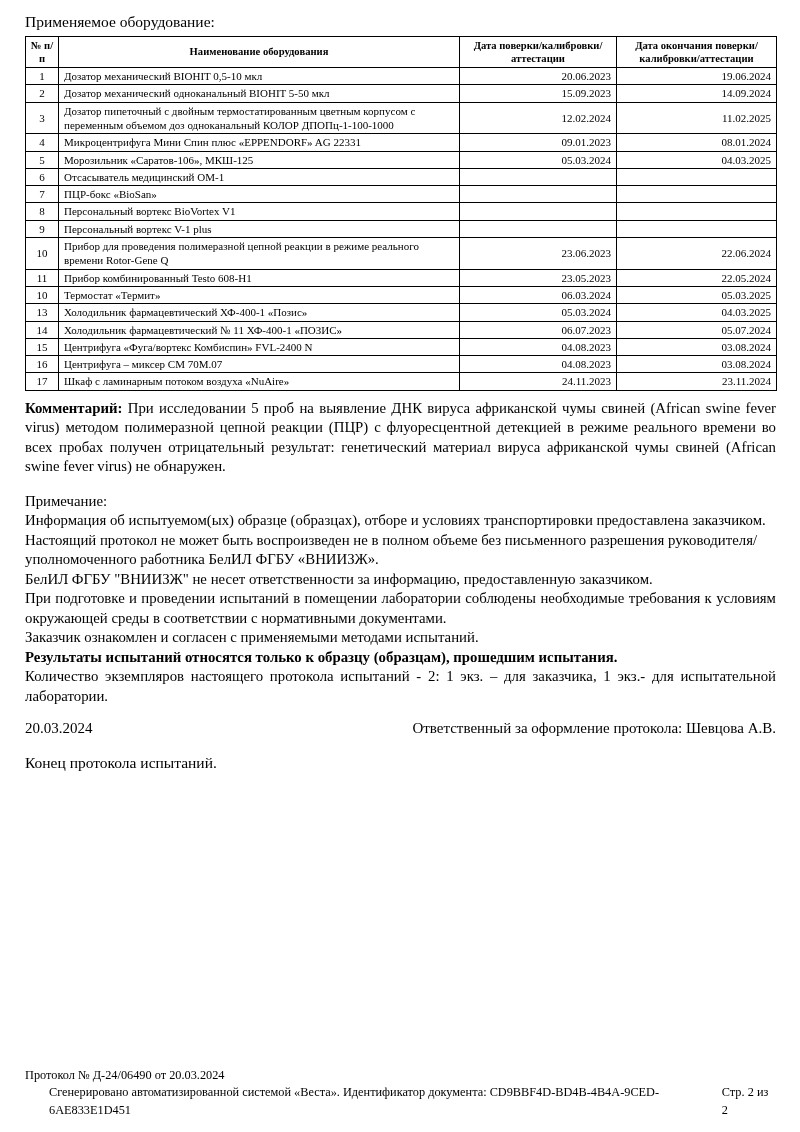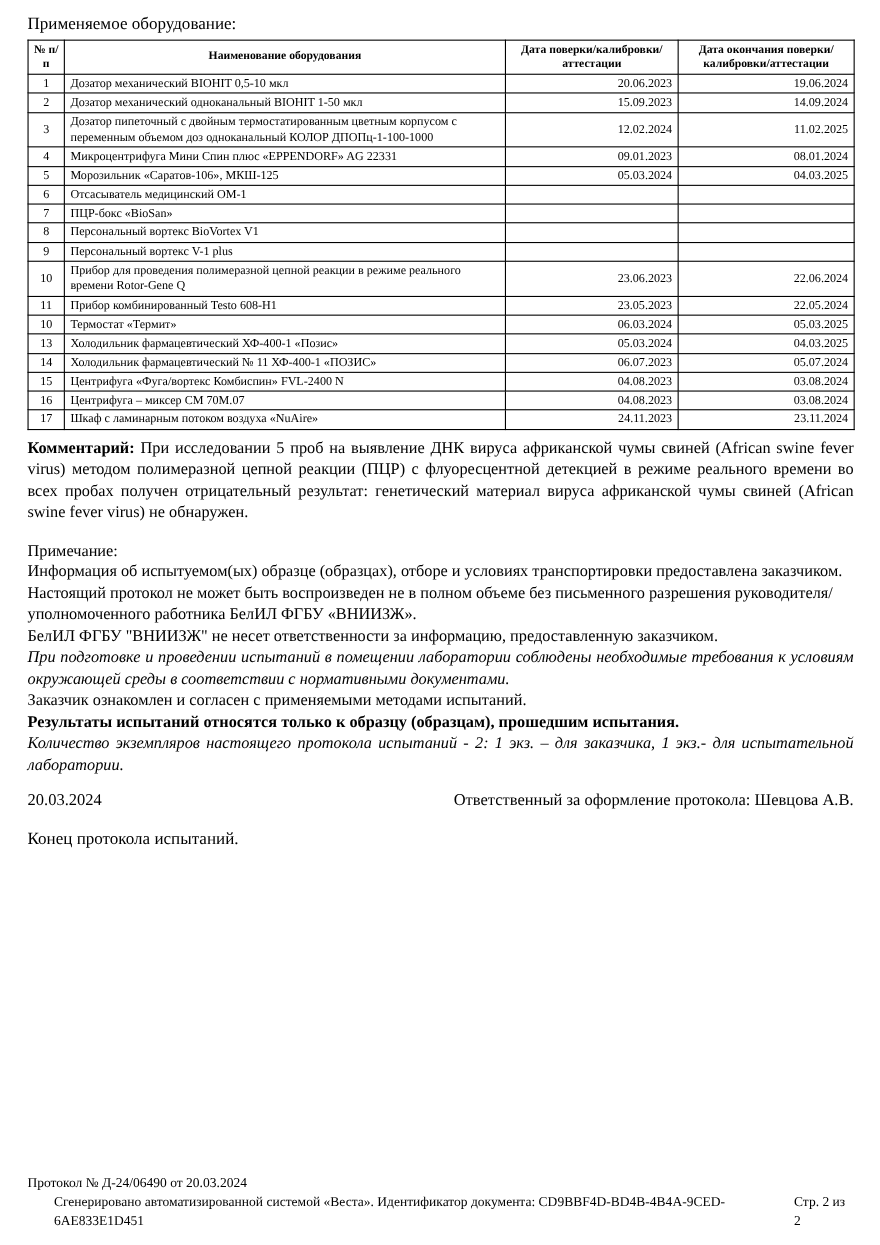--- a/index.html
+++ b/index.html
@@ -40,21 +40,21 @@
   col.w-d2   { width: 160px; }
 
   .comment {
     margin-top: 8px; font-size: 14.8px; line-height: 1.32;
     text-align: justify;
   }
   .comment .lbl { font-weight: bold; }
 
   .notes { margin-top: 10px; font-size: 14.8px; line-height: 1.32; }
   .notes .note-line { text-align: left; }
-  .notes .note-line.justify { text-align: justify; font-style: italic; }
+  .notes .note-line.justify { text-align: justify; }
   .notes .note-line.bold { font-weight: bold; }
 
   .sign-row {
     margin-top: 13px; display: flex; justify-content: space-between;
     font-size: 15px; line-height: 1.3;
   }
   .end-line { font-size: 15.5px; line-height: 1.3; margin-top: 14px; }
 
   .footer {
     position: absolute; left: 25px; right: 24px; bottom: 12px;
@@ -86,21 +86,21 @@
     </thead>
     <tbody id="equipment-rows">
         <tr>
           <td class="c-num">1</td>
           <td class="c-name">Дозатор механический BIOHIT 0,5-10 мкл</td>
           <td class="c-date">20.06.2023</td>
           <td class="c-date">19.06.2024</td>
         </tr>
         <tr>
           <td class="c-num">2</td>
-          <td class="c-name">Дозатор механический одноканальный BIOHIT 1-50 мкл</td>
+          <td class="c-name">Дозатор механический одноканальный BIOHIT 5-50 мкл</td>
           <td class="c-date">15.09.2023</td>
           <td class="c-date">14.09.2024</td>
         </tr>
         <tr>
           <td class="c-num">3</td>
           <td class="c-name">Дозатор пипеточный с двойным термостатированным цветным корпусом с переменным объемом доз одноканальный КОЛОР ДПОПц-1-100-1000</td>
           <td class="c-date">12.02.2024</td>
           <td class="c-date">11.02.2025</td>
         </tr>
         <tr>

